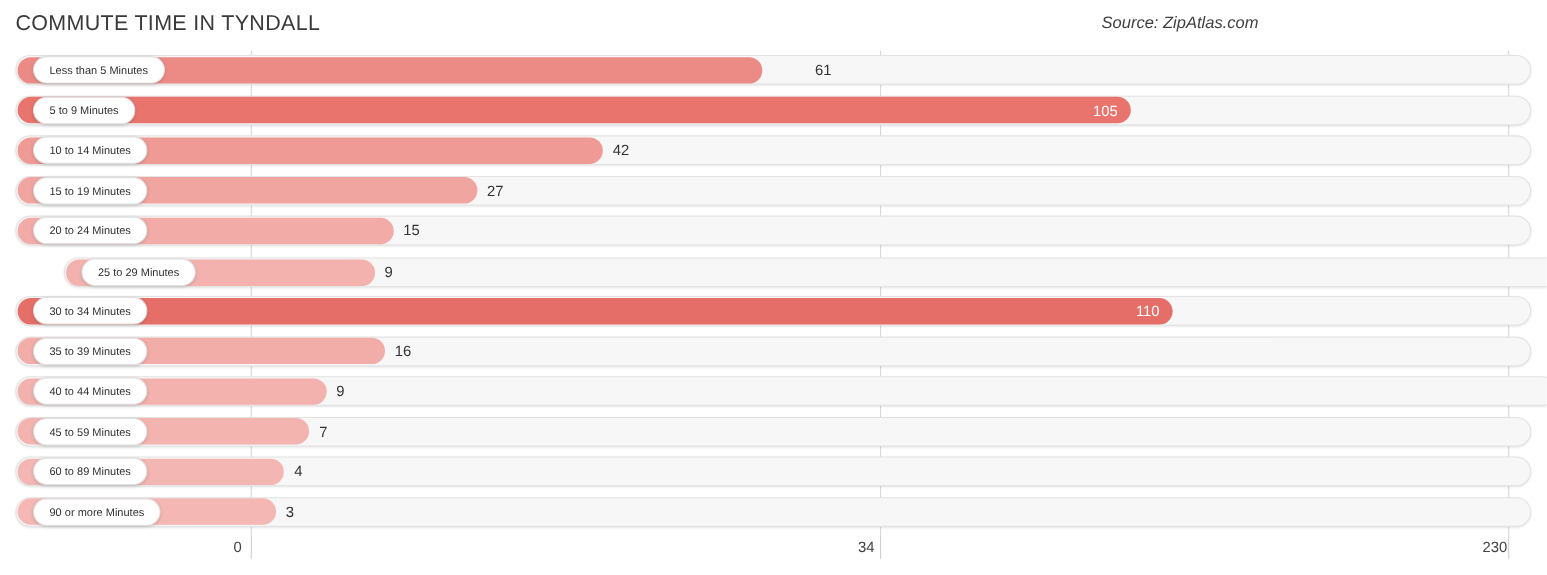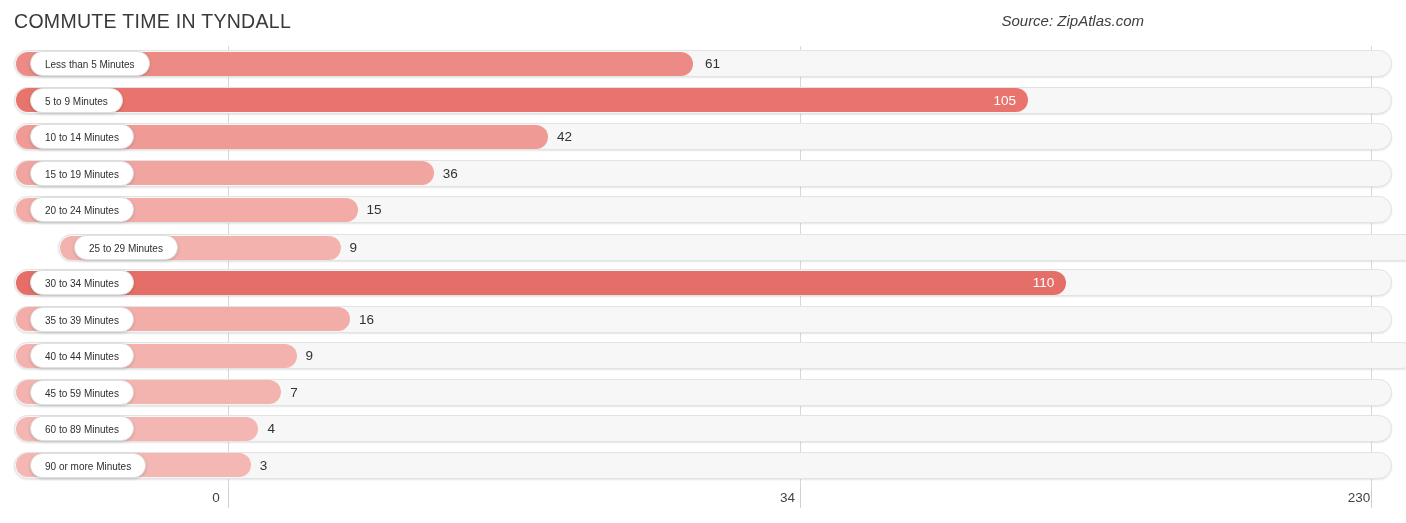--- a/index.html
+++ b/index.html
@@ -154,39 +154,39 @@
 </div>
 
 <div id="plot">
     <div class="gridline" style="left: 228px;"></div>
     <div class="gridline" style="left: 799.5px;"></div>
     <div class="gridline" style="left: 1371px;"></div>
     <div class="row" style="top: 0px;">
       <div class="track"></div>
       <div class="bar" style="width: 676.82px; background: rgb(236, 139, 133);"></div>
       <div class="cat-pill">Less than 5 Minutes</div>
-      <div class="value-out" style="left: 705px;">61</div>
+      <div class="value-out" style="left: 741px;">61</div>
     </div>
     <div class="row" style="top: 36.5px;">
       <div class="track"></div>
       <div class="bar" style="width: 1012.1px; background: rgb(232, 116, 109);"></div>
       <div class="cat-pill">5 to 9 Minutes</div>
       <div class="value-in" style="left: 980.1px; width: 36px;">105</div>
     </div>
     <div class="row" style="top: 73px;">
       <div class="track"></div>
       <div class="bar" style="width: 532.04px; background: rgb(239, 154, 149);"></div>
       <div class="cat-pill">10 to 14 Minutes</div>
       <div class="value-out" style="left: 557.04px;">42</div>
     </div>
     <div class="row" style="top: 109.5px;">
       <div class="track"></div>
       <div class="bar" style="width: 417.74px; background: rgb(241, 165, 161);"></div>
       <div class="cat-pill">15 to 19 Minutes</div>
-      <div class="value-out" style="left: 442.74px;">36</div>
+      <div class="value-out" style="left: 442.74px;">27</div>
     </div>
     <div class="row" style="top: 146px;">
       <div class="track"></div>
       <div class="bar" style="width: 341.54px; background: rgb(242, 171, 167);"></div>
       <div class="cat-pill">20 to 24 Minutes</div>
       <div class="value-out" style="left: 366.54px;">15</div>
     </div>
     <div class="row" style="top: 184px; margin-left: 44px;">
       <div class="track"></div>
       <div class="bar" style="width: 280.58px; background: rgb(243, 178, 174);"></div>

